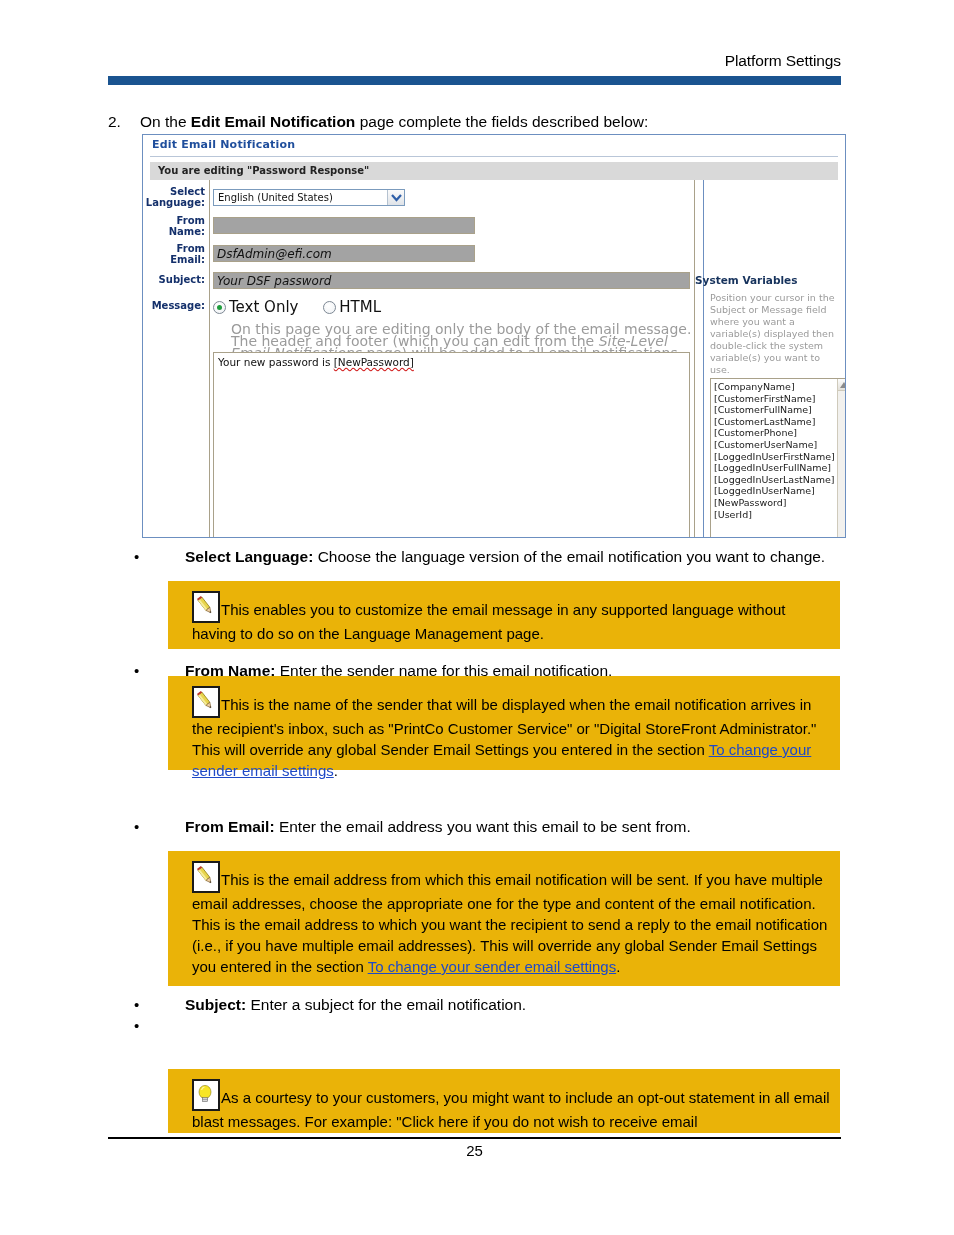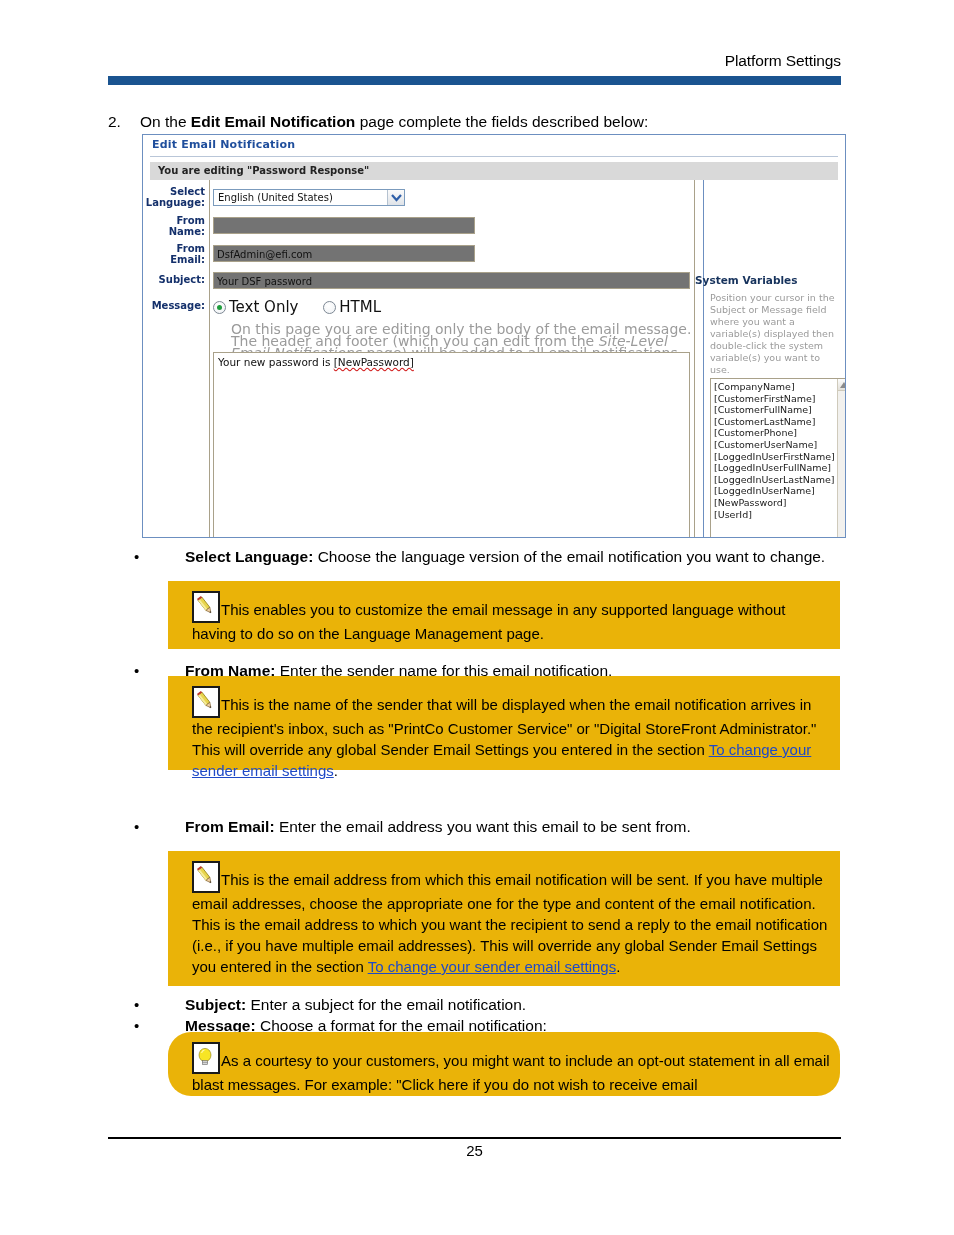--- a/index.html
+++ b/index.html
@@ -119,26 +119,27 @@
     font-weight: bold;
     color: #14306b;
     text-align: right;
     line-height: 11px;
     width: 62px;
     left: 0;
   }
   .fld-box {
     position: absolute;
     border: 1px solid #a9a18a;
-    background: #737373;
-    box-sizing: border-box;
-    font-size: 10px;
+    background: #a3a3a3;
+    box-sizing: border-box;
+    font-size: 12px;
     color: #111;
     padding: 2px 3px;
     line-height: 13px;
+    font-style: italic;
   }
 
   
   .sel {
     position: absolute;
     left: 70px;
     top: 54px;
     width: 192px;
     height: 17px;
     border: 1px solid #7b9bbd;
@@ -467,24 +468,23 @@
         </svg></span><span>This is the email address from which this email notification will be sent. If you have multiple email addresses, choose the appropriate one for the type and content of the email notification. This is the email address to which you want the recipient to send a reply to the email notification (i.e., if you have multiple email addresses). This will override any global Sender Email Settings you entered in the section </span><a href="#">To change your sender email settings</a><span>.</span></p>
 </div>
 
 <div class="bullet" style="top:994px;">
   <span class="dot">•</span>
   <span class="btxt"><span class="b">Subject:</span><span> Enter a subject for the email notification.</span></span>
 </div>
 
 <div class="bullet" style="top:1015px;">
   <span class="dot">•</span>
-  <span class="btxt"><span class="b">Message:</span><span> Choose a format for the email notification:</span></span>
-</div>
-
-<div class="note" style="top:1032px; height:64px;border-radius:23px;">
+</div>
+
+<div class="note" style="top:1069px; height:64px;">
   <p><span class="icon-tip"><svg width="18" height="22" viewBox="0 0 18 22">
           <rect x="0" y="0" width="18" height="22" fill="#ffffff"></rect>
           <ellipse cx="9" cy="9" rx="6" ry="6.6" fill="#f7e525" stroke="#8a7a10" stroke-width="0.6"></ellipse>
           <path d="M5.6 7 A3.6 3.6 0 0 1 8.4 4.2" fill="none" stroke="#fdf6a8" stroke-width="1.2"></path>
           <rect x="6.4" y="14.6" width="5.2" height="4" fill="#d8d8d8" stroke="#6a6a6a" stroke-width="0.6"></rect>
           <line x1="6.4" y1="16.4" x2="11.6" y2="16.4" stroke="#6a6a6a" stroke-width="0.5"></line>
         </svg></span><span>As a courtesy to your customers, you might want to include an opt-out statement in all email blast messages. For example: "Click here if you do not wish to receive email</span></p>
 </div>
 
 <div class="footer-rule"></div>

